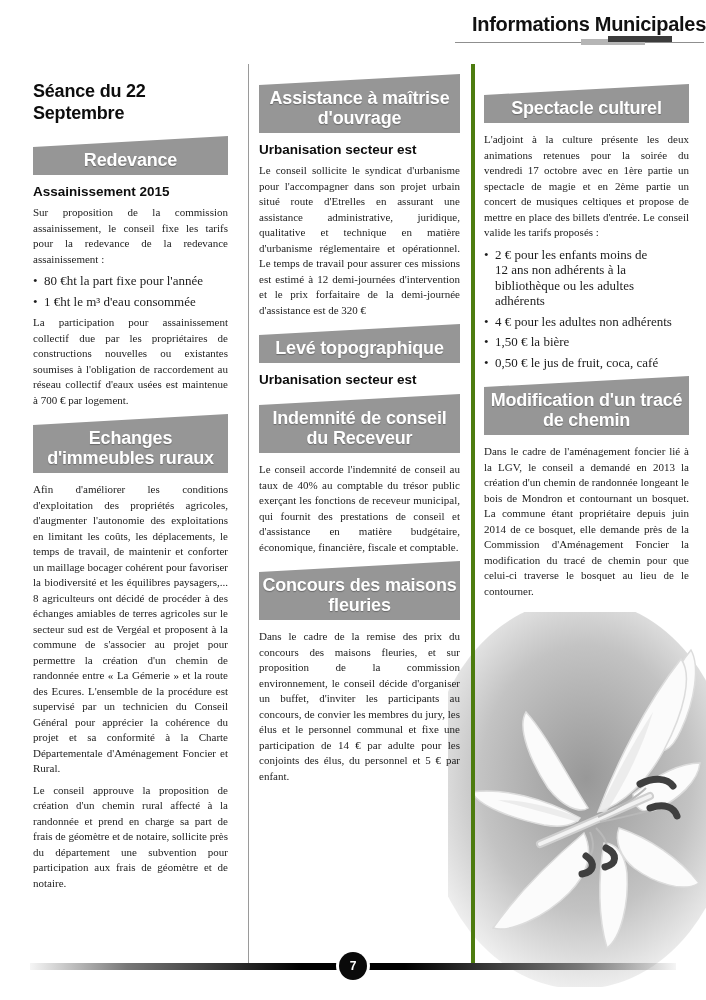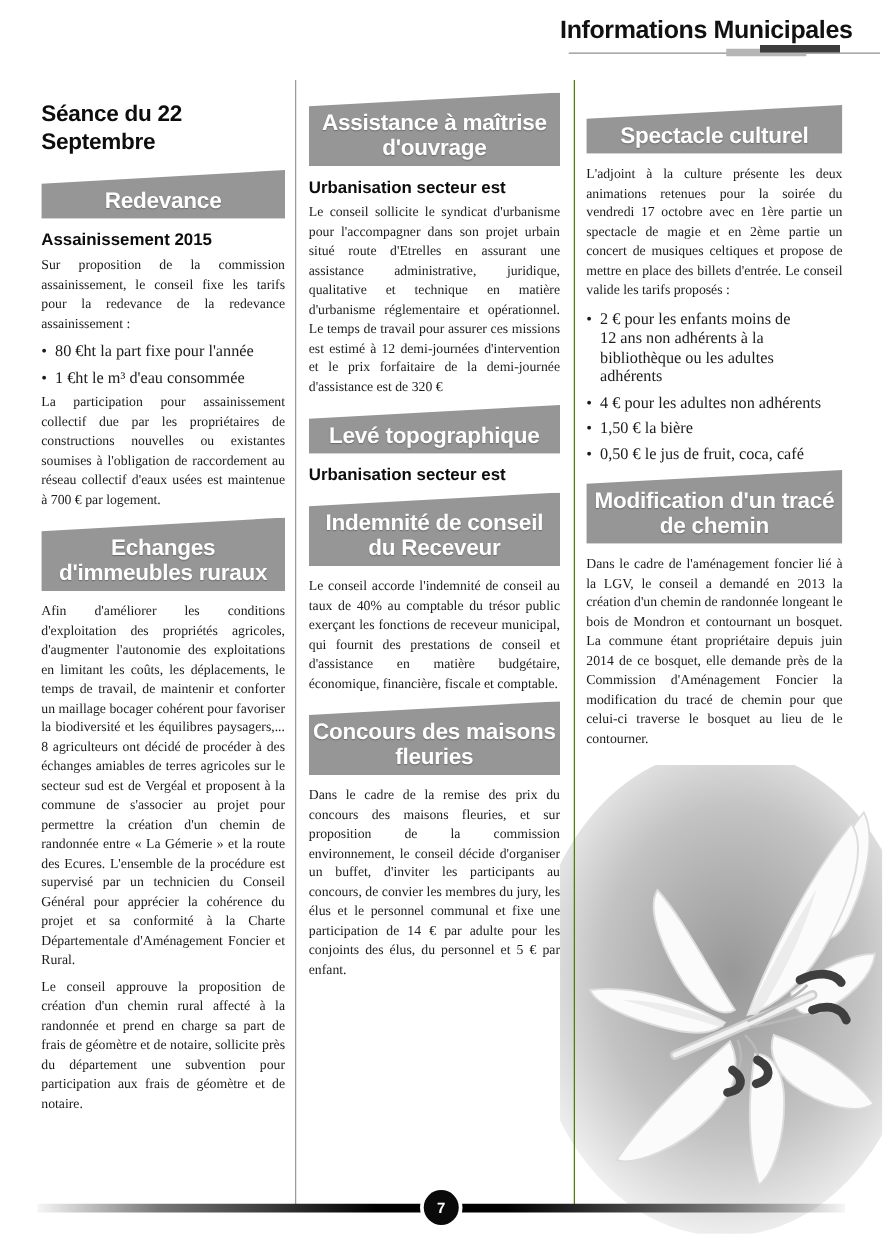--- a/index.html
+++ b/index.html
@@ -1,30 +1,30 @@
 <!DOCTYPE html>
 <html lang="fr"><head>
 <meta charset="utf-8">
 <style>
   html,body{margin:0;padding:0;background:#fff;}
   .page{position:relative;width:706px;height:1000px;background:#fff;overflow:hidden;
         font-family:"Liberation Serif",serif;color:#1c1c1c;}
   
-  .masthead-title{position:absolute;top:12px;right:24px;
+  .masthead-title{position:absolute;top:12px;right:0;
         font:700 20px/24px "Liberation Sans",sans-serif;letter-spacing:-0.3px;color:#111;}
   .rule-line{position:absolute;top:42px;left:455px;width:249px;height:1px;background:#8f8f8f;}
   .rule-bar{position:absolute;height:6px;}
   .rule-bar.light{top:39px;left:581px;width:64px;background:#b5b5b5;}
   .rule-bar.dark{top:36px;left:608px;width:64px;background:#3c3c3c;}
   
   .columns{position:absolute;left:33px;top:64px;display:flex;align-items:stretch;z-index:2;}
   .col{min-height:890px;}
   .col-left{width:195px;}
-  .col-mid{width:201px;border-left:1px solid #9a9a9a;margin-left:8px;padding-left:10px;padding-top:4px;}
-  .col-right{width:205px;border-left:1px solid #4d7c0f;margin-left:11px;padding-left:9px;padding-top:14px;}
+  .col-mid{width:201px;border-left:1px solid #9a9a9a;margin-left:20px;padding-left:10px;padding-top:4px;}
+  .col-right{width:205px;border-left:4px solid #4d7c0f;margin-left:11px;padding-left:9px;padding-top:14px;}
   
   .seance{font:700 18px/22px "Liberation Sans",sans-serif;letter-spacing:-0.2px;color:#0d0d0d;
           margin:16px 0 12px;}
   .banner{background:#969696;color:#fff;text-align:center;
           font:700 18px/20px "Liberation Sans",sans-serif;letter-spacing:-0.2px;
           clip-path:polygon(0 11px,100% 0,100% 100%,0 100%);
           padding:14px 2px 5px;margin:6px 0 9px;
           text-shadow:0 1px 1px rgba(50,50,50,.45);}
   .subhead{font:700 13.5px/16px "Liberation Sans",sans-serif;color:#0d0d0d;
            margin:2px 0 5px;}

